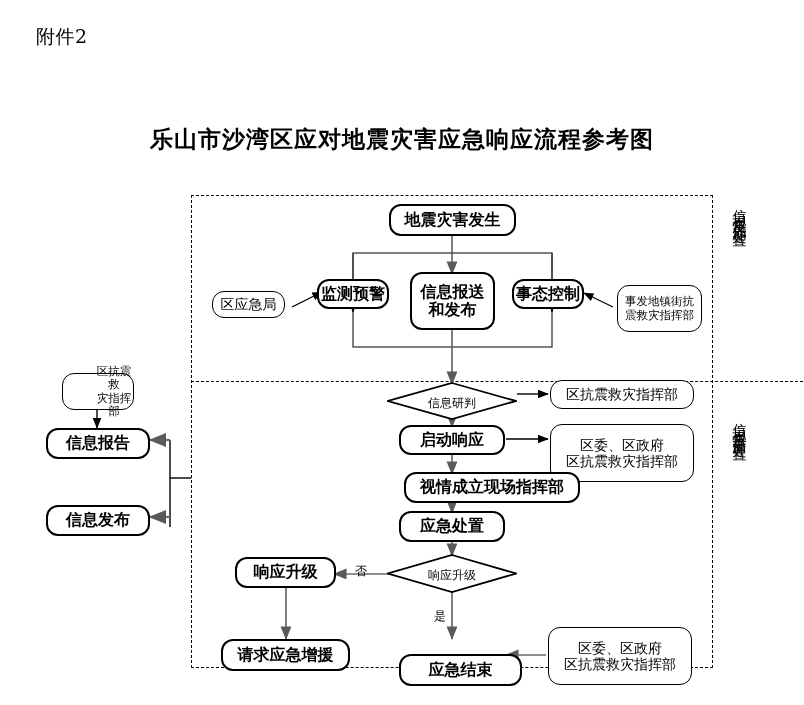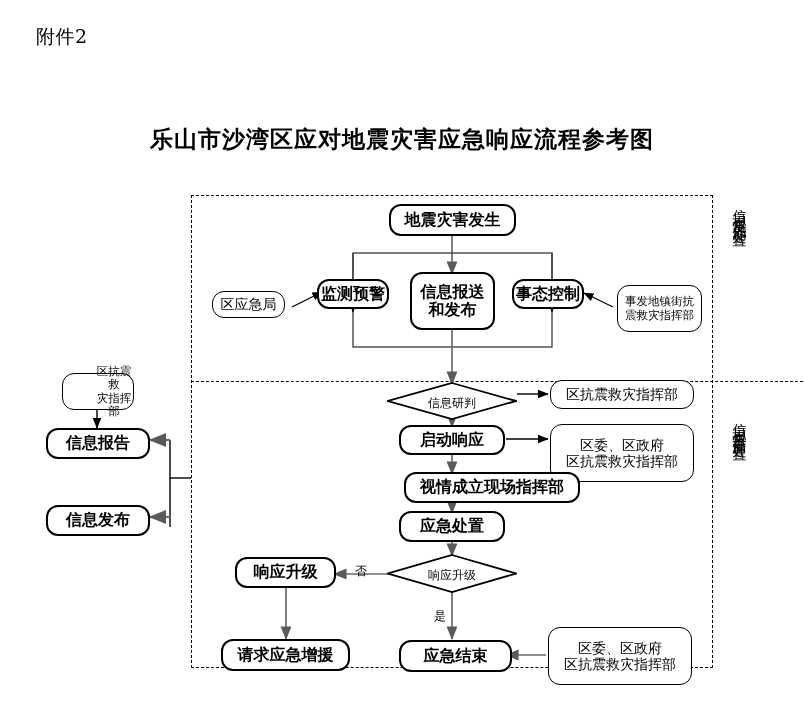--- a/index.html
+++ b/index.html
@@ -214,21 +214,21 @@
     <div class="dtext">响应升级</div>
   </div>
 
   <div class="edge-label rot" style="left:352px;top:556px;">否</div>
   <div class="edge-label rot" style="left:431px;top:601px;">是</div>
 
   <div class="node thick" style="left:235px;top:557px;width:101px;height:31px;">响应升级</div>
 
   <div class="node thick" style="left:221px;top:639px;width:129px;height:32px;">请求应急增援</div>
 
-  <div class="node thick" style="left:399px;top:640px;width:113px;height:32px;">应急结束</div>
+  <div class="node thick" style="left:399px;top:654px;width:123px;height:32px;">应急结束</div>
 
   <div class="node thin" style="left:548px;top:627px;width:144px;height:58px;">区委、区政府
 区抗震救灾指挥部</div>
 
   <div class="node tiny" style="left:62px;top:373px;width:72px;height:37px;padding-left:32px;">区抗震救
 灾指挥部</div>
 
   <div class="node thick" style="left:46px;top:505px;width:104px;height:31px;">信息发布</div>
 
   <div class="node thick" style="left:46px;top:428px;width:104px;height:31px;">信息报告</div>

